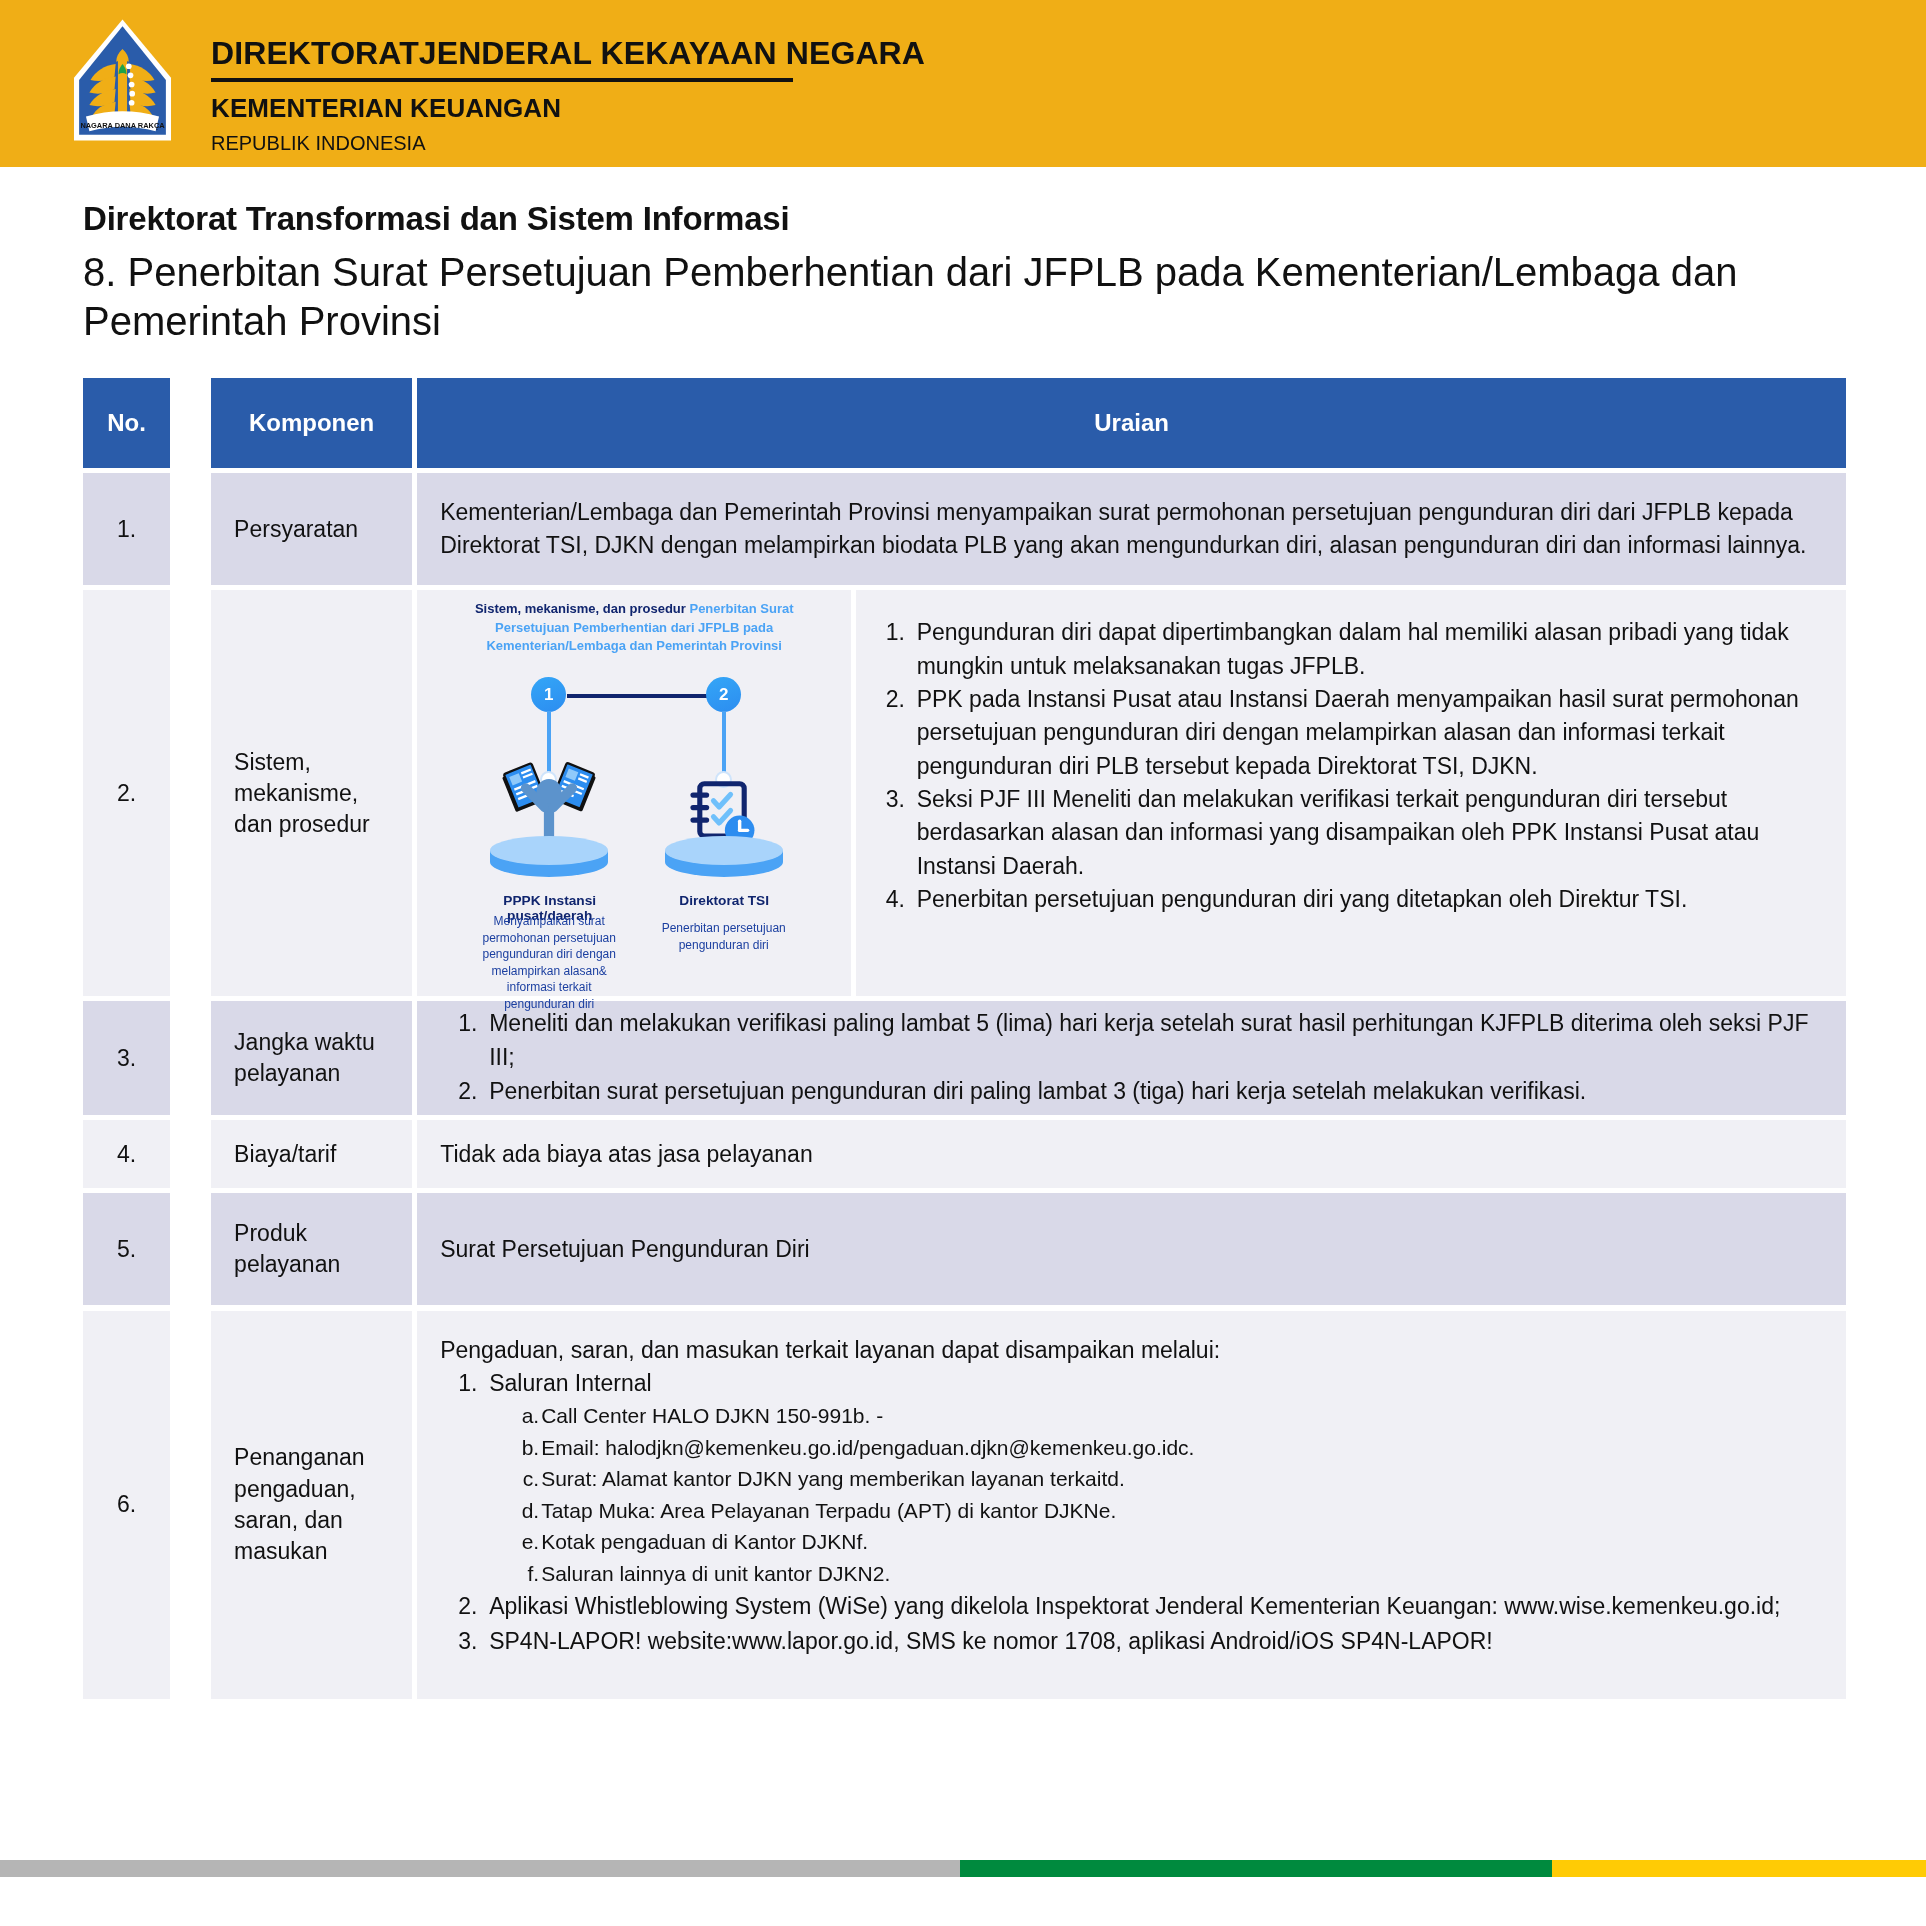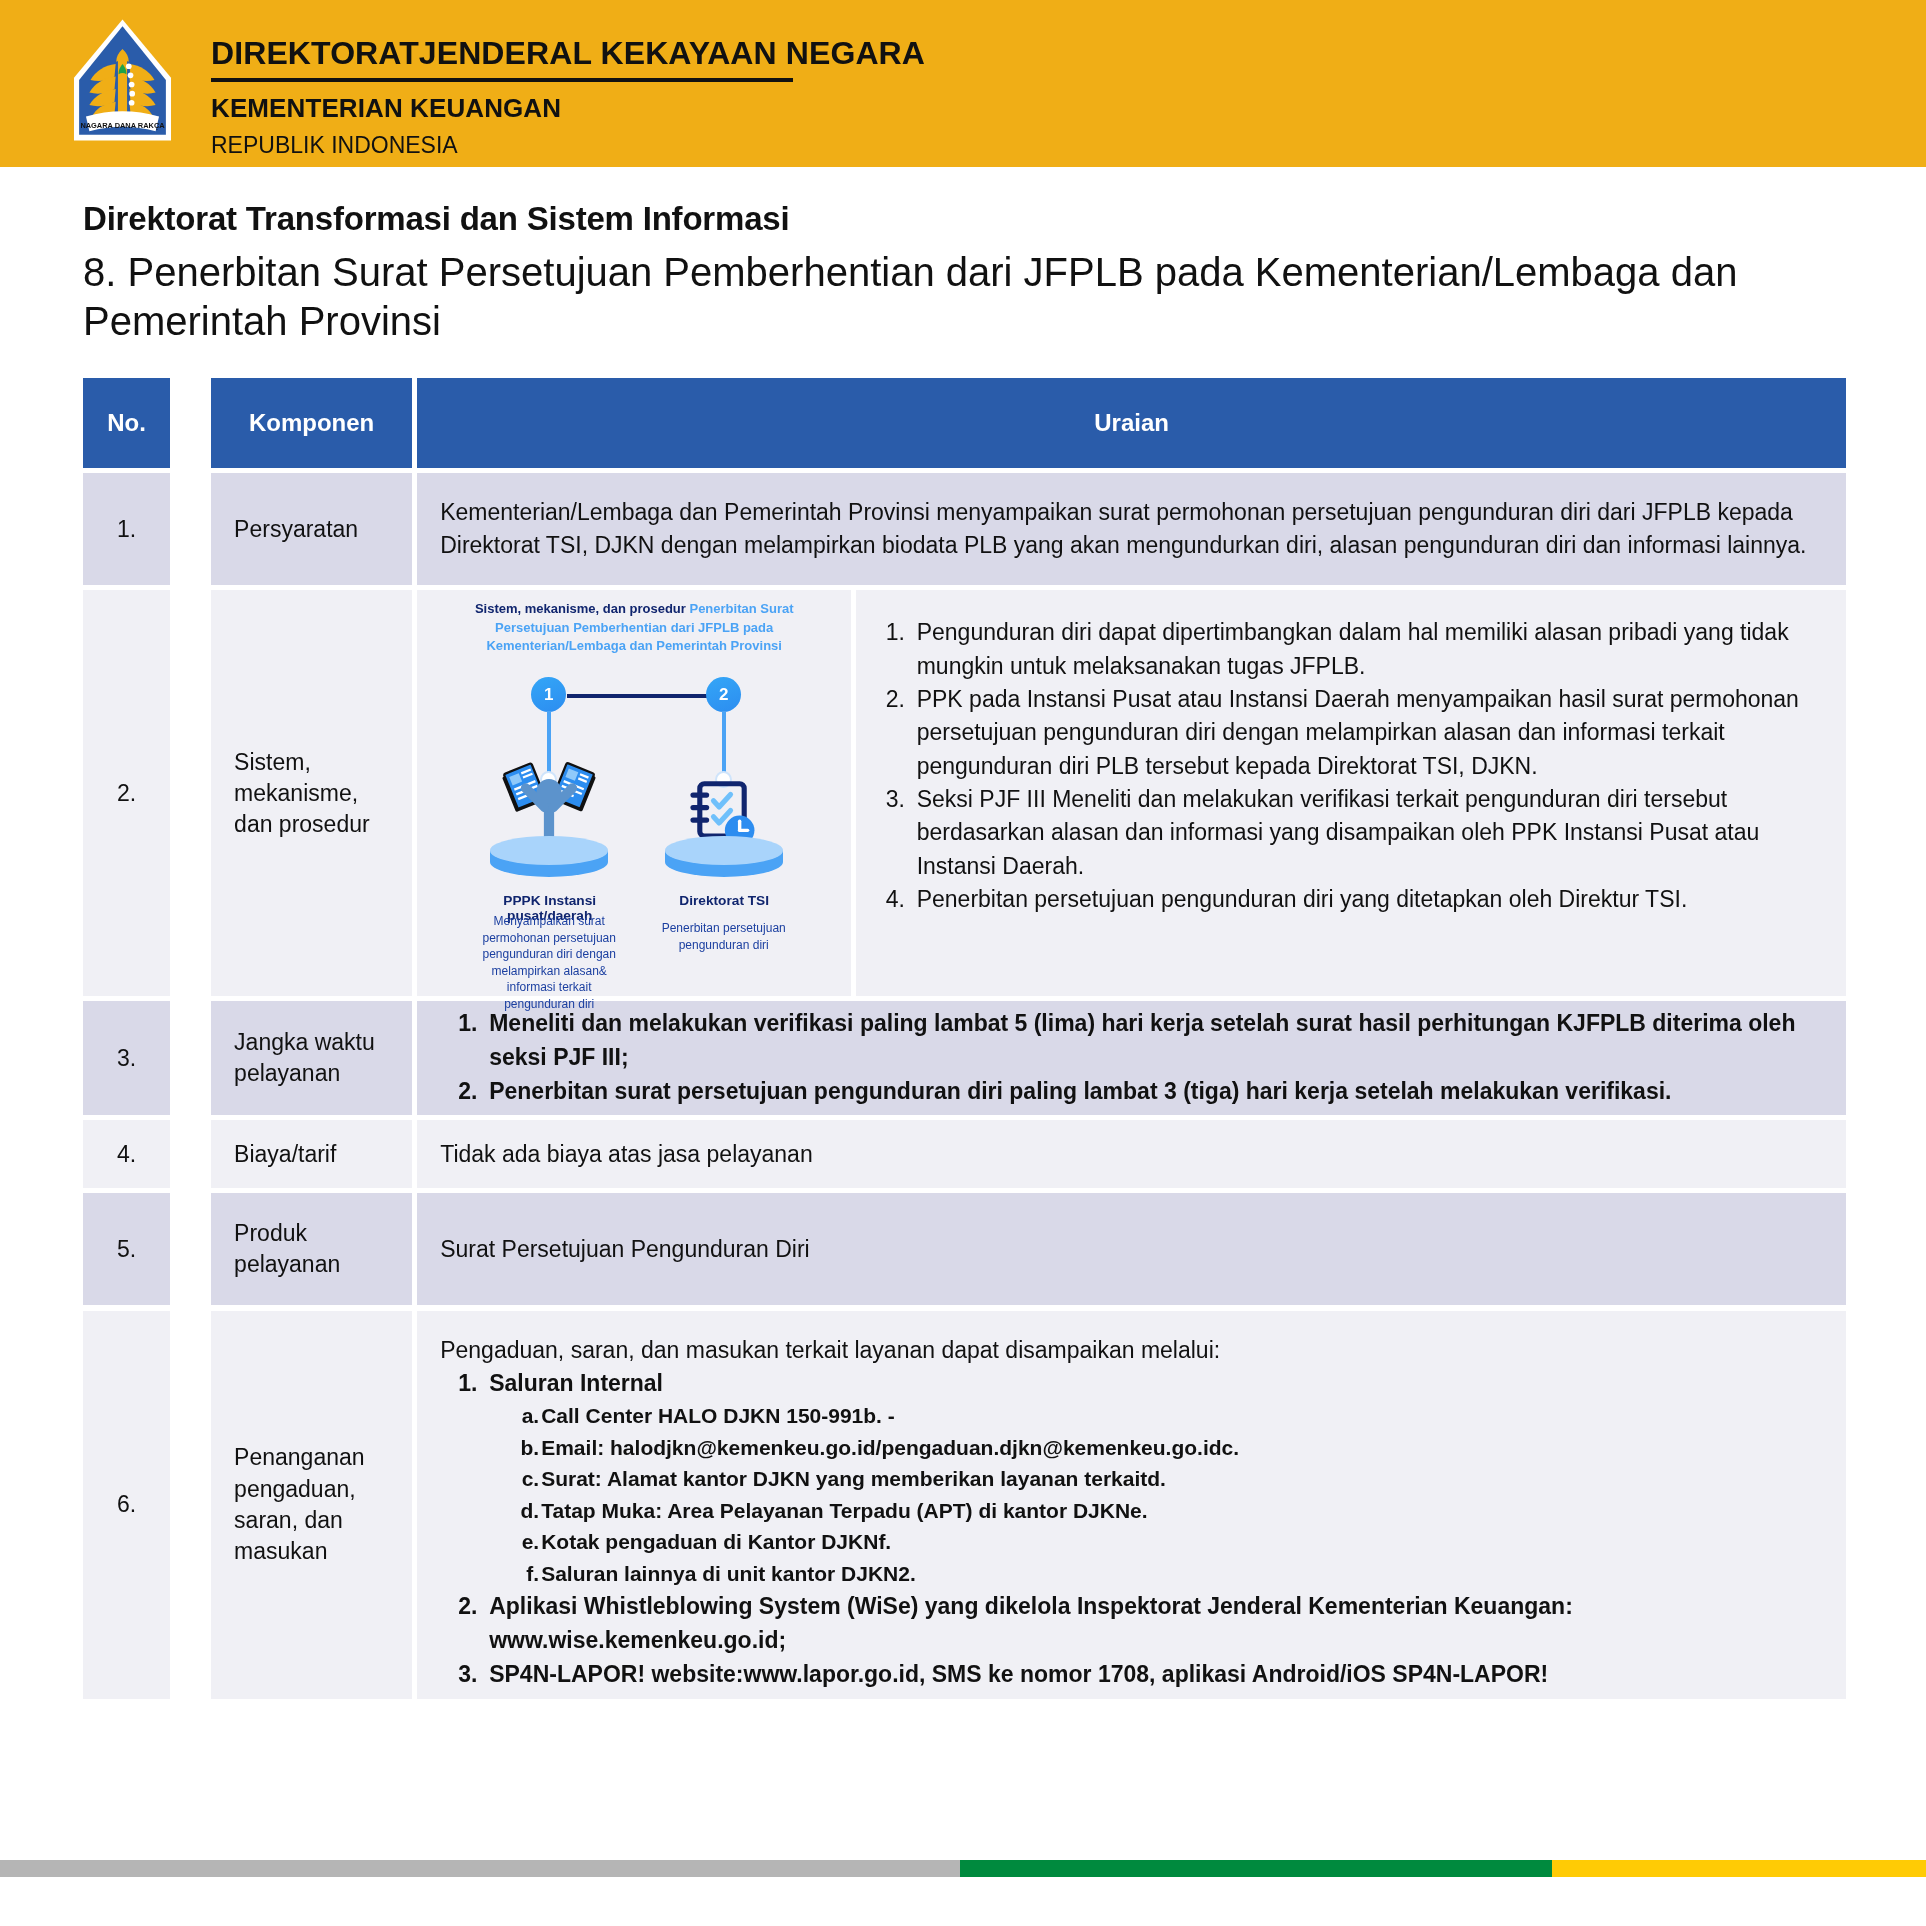--- a/index.html
+++ b/index.html
@@ -27,21 +27,21 @@
   }
   .header-rule {
     width: 582px; height: 4.6px; background: #111111;
     margin: 5.7px 0 10.3px 0;
   }
   .header-line2 {
     font-size: 26px; font-weight: 800; color: #111111;
     letter-spacing: 0.1px; white-space: nowrap;
   }
   .header-line3 {
-    font-size: 23px; font-weight: 400; color: #111111;
+    font-size: 20px; font-weight: 400; color: #111111;
     margin-top: 8px; white-space: nowrap;
   }
 
   
   .title-block { position: absolute; left: 83px; top: 200px; width: 1712px; }
   .doc-title {
     font-size: 33px; font-weight: 700; color: #111111;
     letter-spacing: -0.2px;
   }
   .doc-subtitle {
@@ -99,21 +99,21 @@
     position: relative;
     padding-left: 31px;
     font-size: 23px; line-height: 1.45; color: #111111;
     margin-bottom: 1.1px;
   }
   ol.ur-ol > li::before {
     content: counter(n) ".";
     position: absolute; left: 0; top: 0; width: 28.5px;
     text-align: left;
   }
-  ol.ur-ol.indent { margin-left: 18px; font-weight: bold; }
+  ol.ur-ol.indent { margin-left: 18px; }
 
   ol.sub-ol { list-style: none; counter-reset: a; margin: 0 0 0 26px; padding: 0; }
   ol.sub-ol > li {
     counter-increment: a; position: relative;
     padding-left: 26px; font-size: 21px; line-height: 1.5; color: #111111;
   }
   ol.sub-ol > li::before {
     content: counter(a, lower-alpha) ".";
     position: absolute; left: 0; top: 0; width: 24px; text-align: right;
   }

